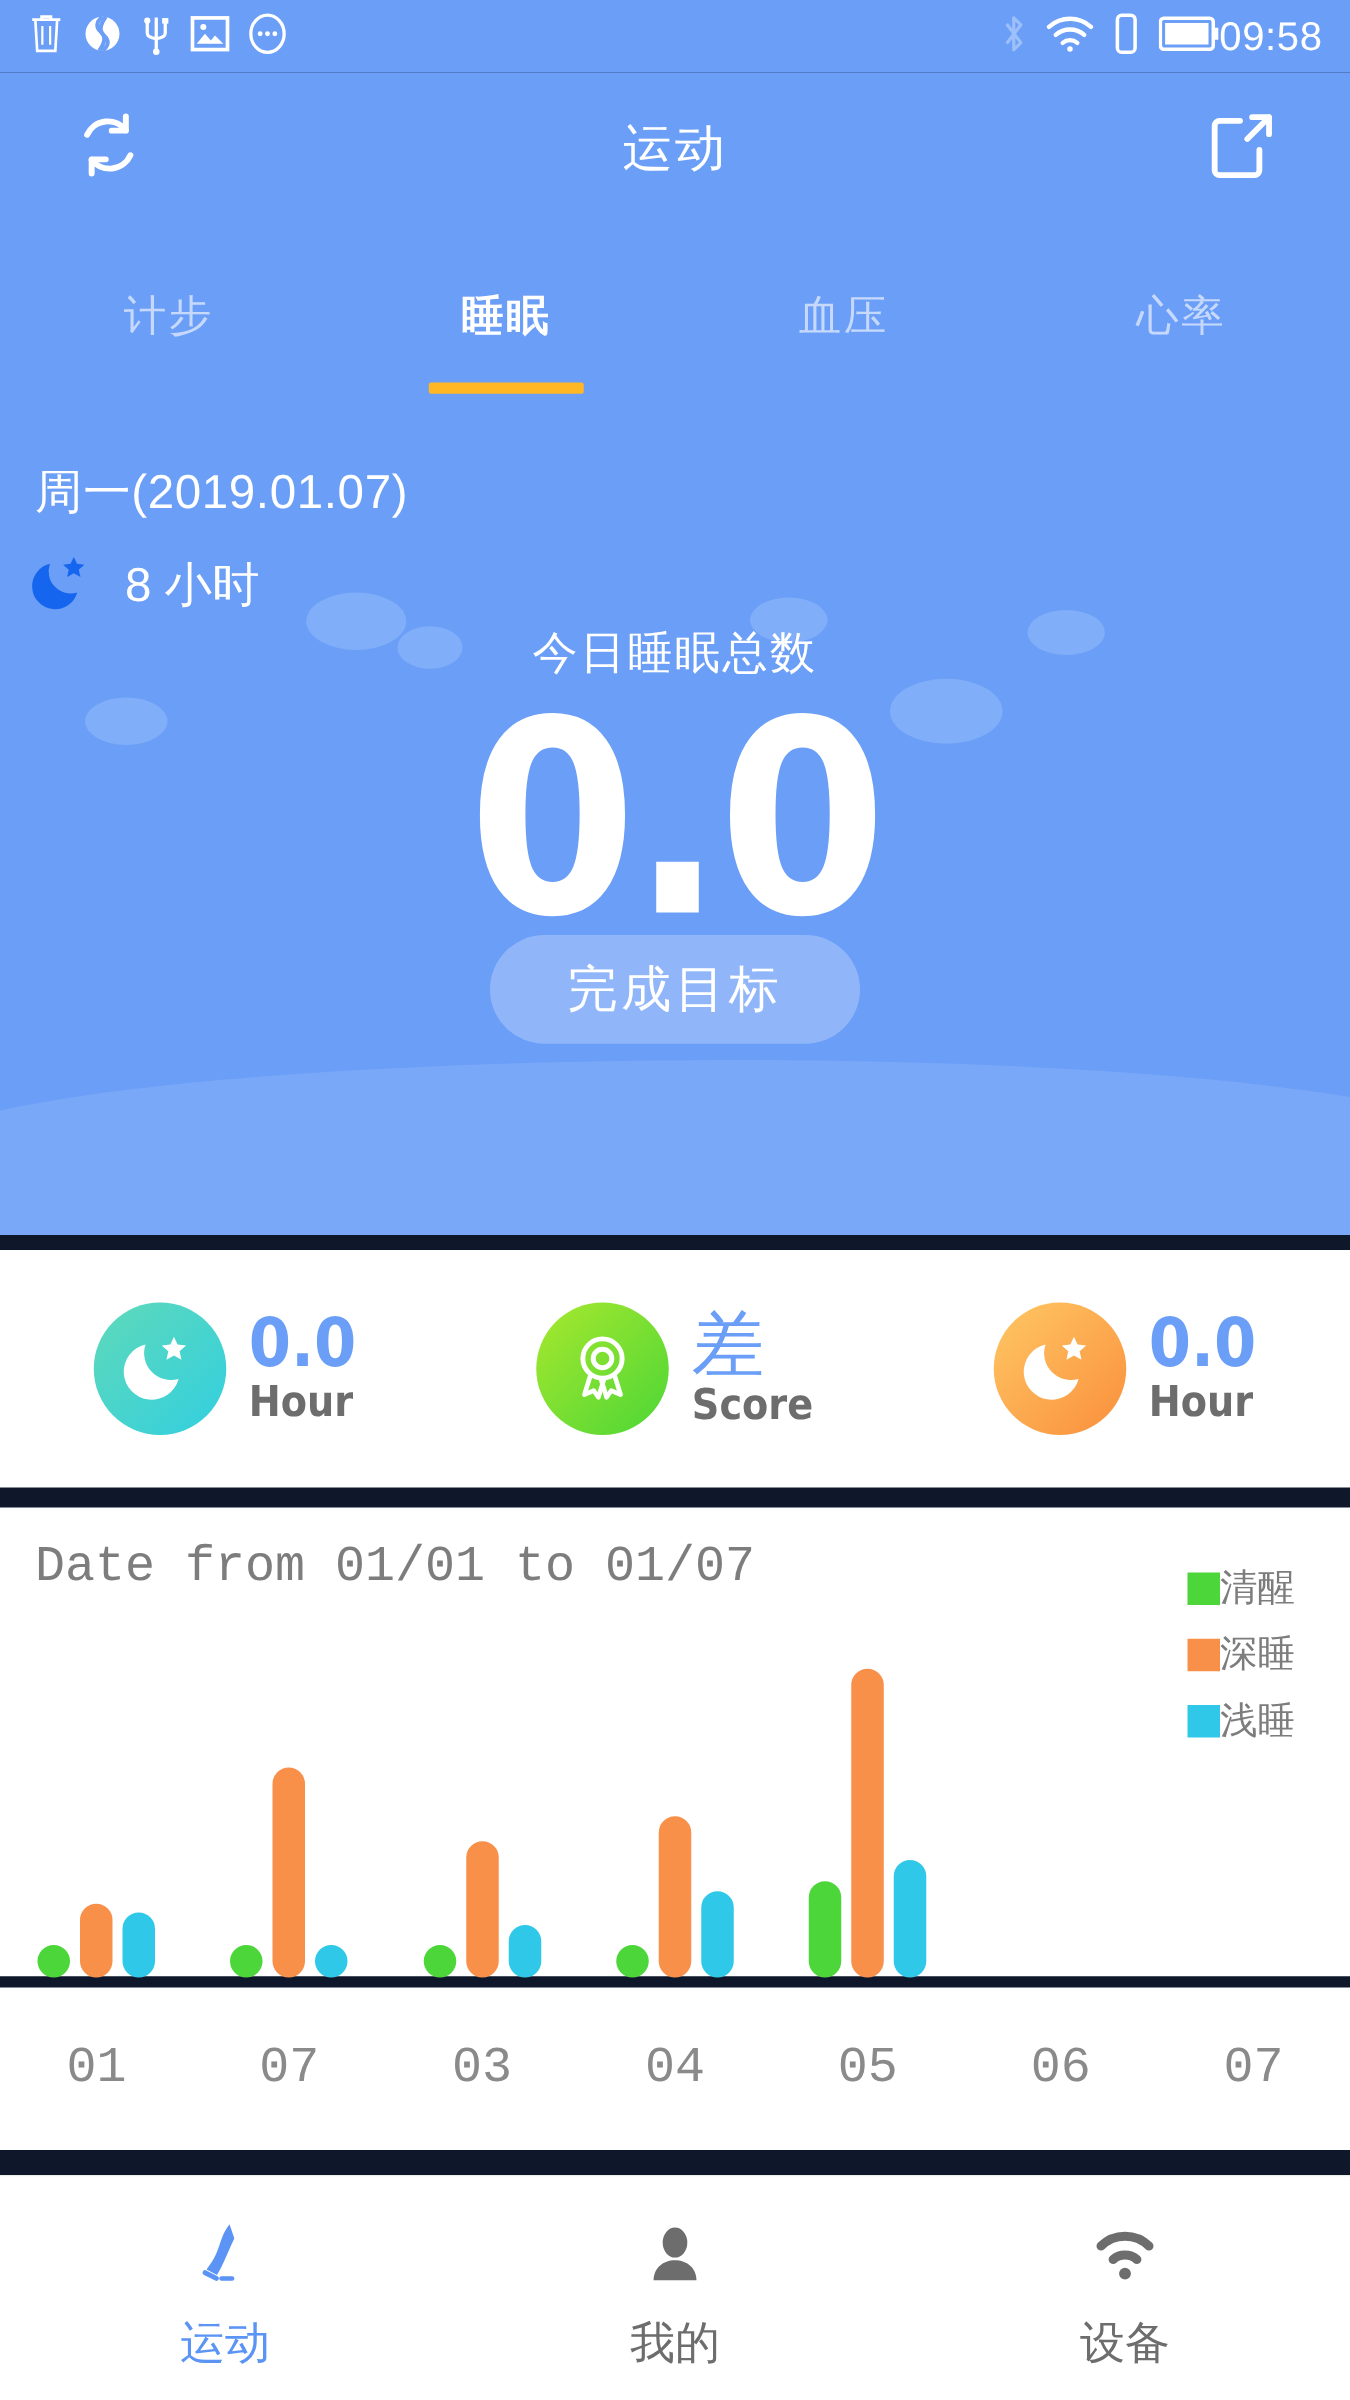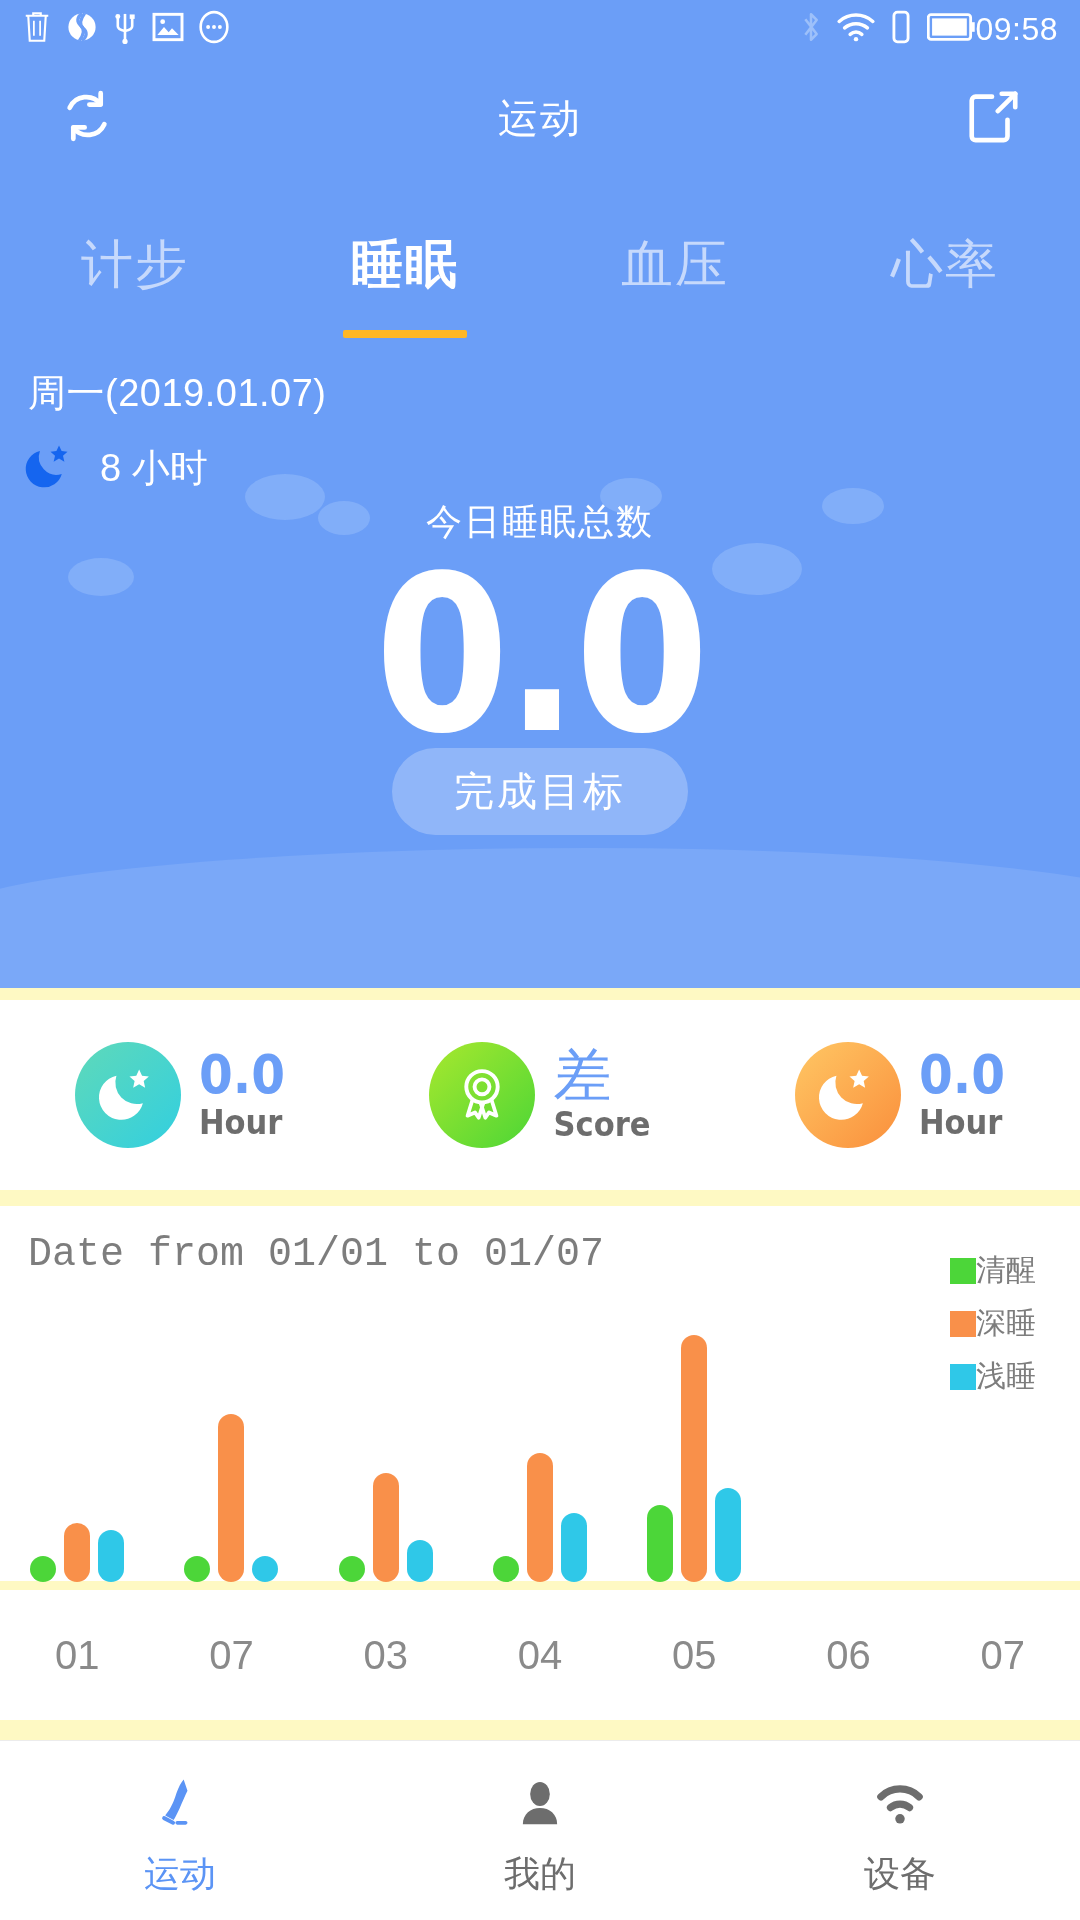--- a/index.html
+++ b/index.html
@@ -2,21 +2,21 @@
 <html><head>
 <meta charset="utf-8">
 <style>
   * { margin:0; padding:0; box-sizing:border-box; }
   html, body {
     width:1080px; height:1920px;
     background:#f2f3f5;
     font-family:"Liberation Sans","DejaVu Sans",sans-serif;
     overflow:hidden;
   }
-  #app { position:relative; width:1080px; height:1920px; background:#fef9c3; }
+  #app { position:relative; width:1080px; height:1920px; background:#0f172a; }
 
   
   .statusbar{
     position:absolute; top:0; left:0; width:1080px; height:58px;
     background:#6b9ef7; display:flex; align-items:center;
     padding:0 22px; color:#fff;
   }
   .sb-left{ display:flex; align-items:center; gap:14px; }
   .sb-right{ margin-left:auto; display:flex; align-items:center; gap:15px; }
   .sb-time{ font-size:32px; letter-spacing:0.5px; font-weight:400; }
@@ -46,21 +46,21 @@
   .icon-btn{ width:66px; height:66px; display:flex; align-items:center; justify-content:center; cursor:pointer; }
 
   .tabs{
     position:absolute; top:150px; left:0; width:1080px; height:130px;
     display:flex;
   }
   .tab{
     flex:1; display:flex; flex-direction:column; align-items:center;
     justify-content:flex-start; padding-top:22px; cursor:pointer;
   }
-  .tab-label{ font-size:52px; color:#c6d9fc; letter-spacing:2px; }
+  .tab-label{ font-size:34px; color:#c6d9fc; letter-spacing:2px; }
   .tab.active .tab-label{ color:#ffffff; font-weight:bold; }
   .tab-underline{ margin-top:30px; width:124px; height:9px; background:transparent; border-radius:2px; }
   .tab.active .tab-underline{ background:#ffb726; }
 
   .date-row{
     position:absolute; top:310px; left:28px; font-size:38px; color:#ffffff;
     letter-spacing:0.5px;
   }
   .hours-row{
     position:absolute; top:382px; left:24px; display:flex; align-items:center; gap:24px;
@@ -132,21 +132,21 @@
 
   .axis-card{
     position:absolute; top:1590px; left:0; width:1080px; height:130px;
     background:#ffffff;
   }
   .axis{
     position:absolute; top:1590px; left:0; width:1080px; height:130px;
     display:flex; align-items:center;
   }
   .axis-tick{ flex:1; text-align:center; font-size:40px; color:#8a8a8a;
-    font-family:Liberation Sans, sans-serif; }
+    font-family:Liberation Mono, monospace; }
 
   
   .bottomnav{
     position:absolute; bottom:0; left:0; width:1080px; height:180px;
     background:#ffffff; display:flex; align-items:center;
     border-top:1px solid #ececec;
   }
   .bn-item{
     flex:1; display:flex; flex-direction:column; align-items:center; gap:14px; cursor:pointer;
   }

